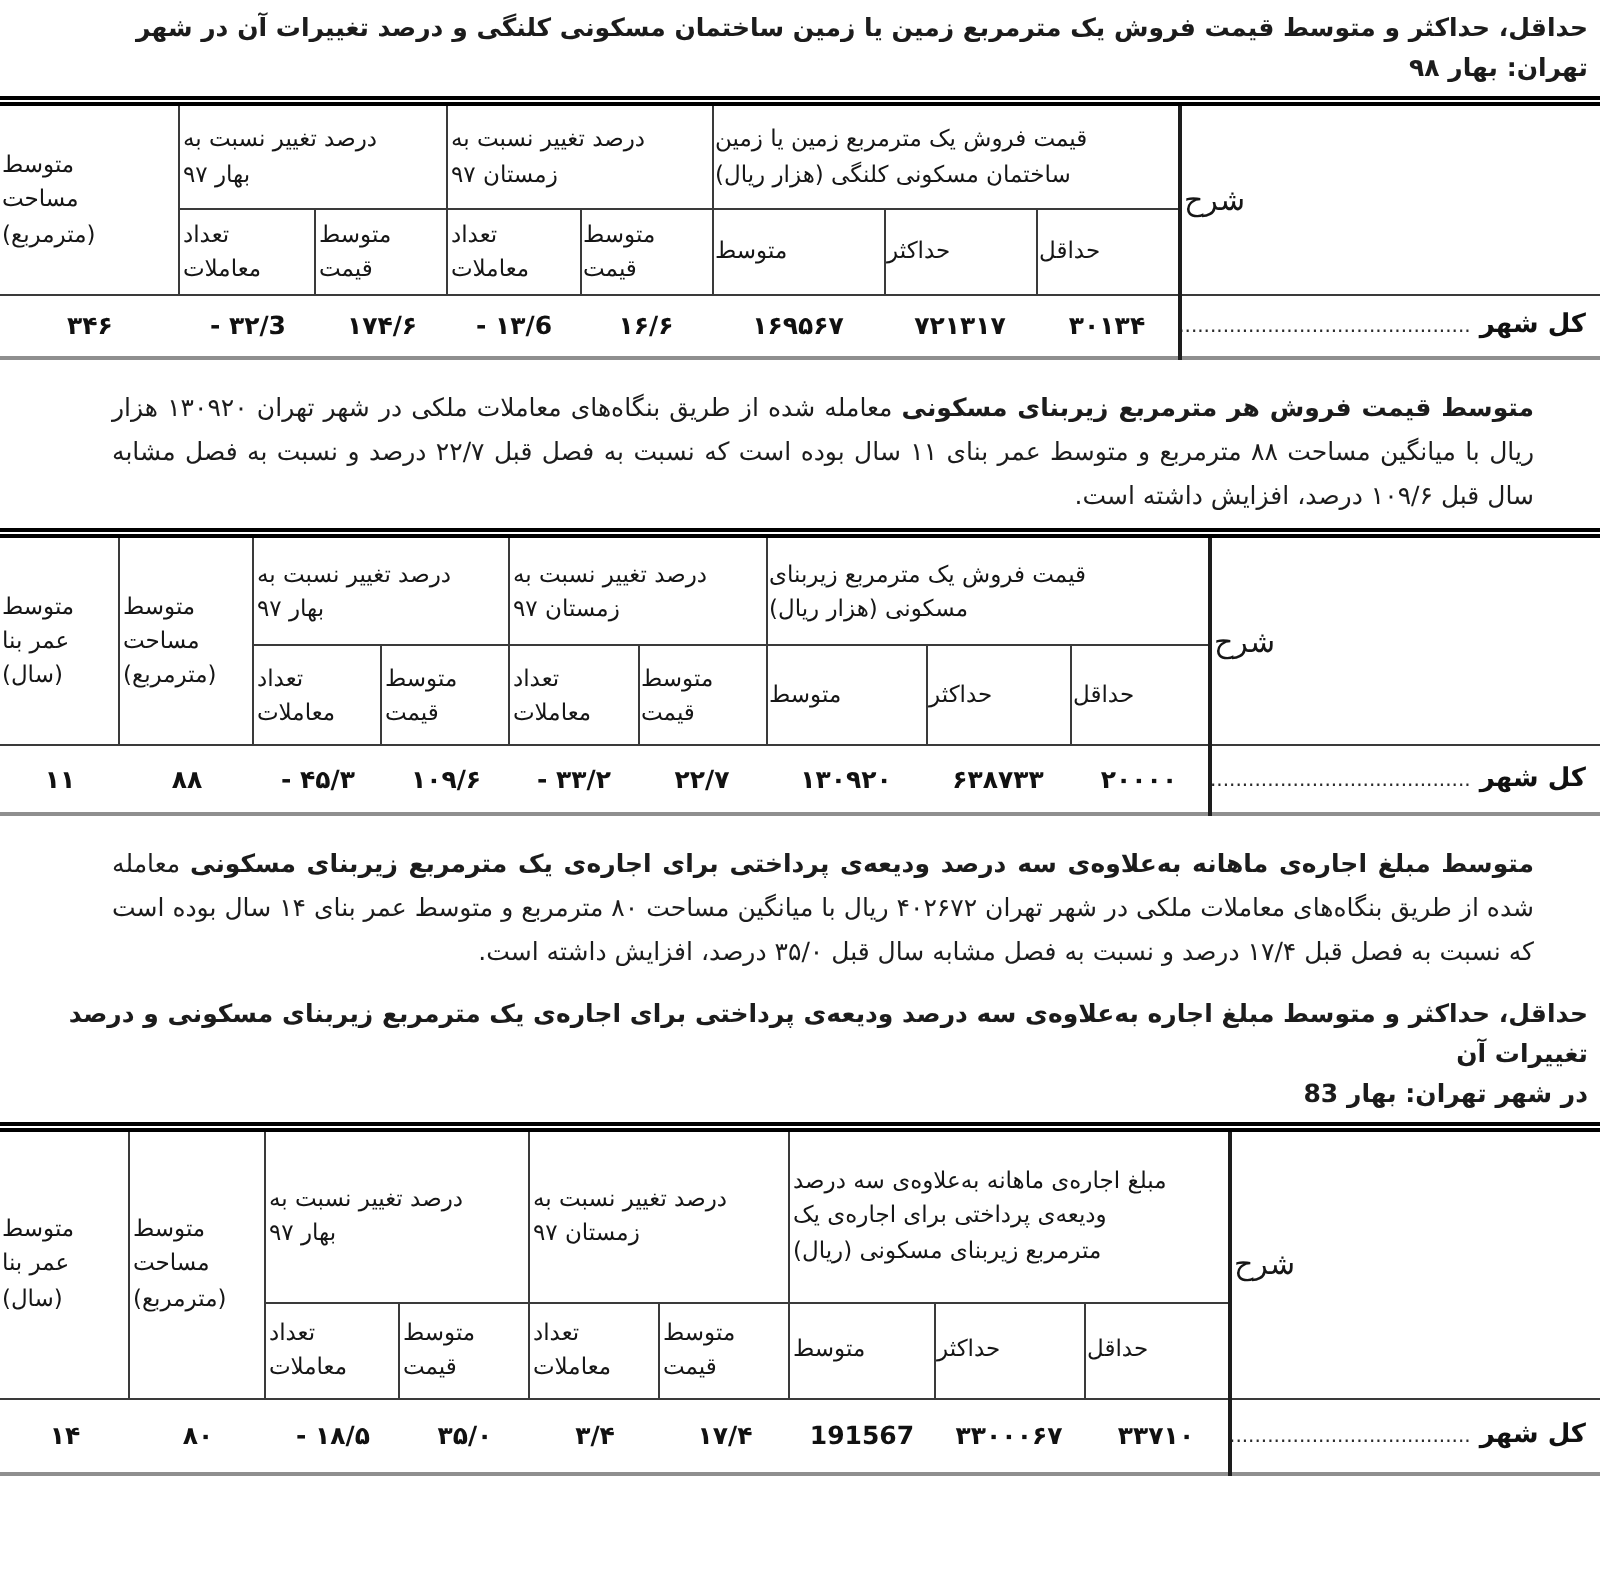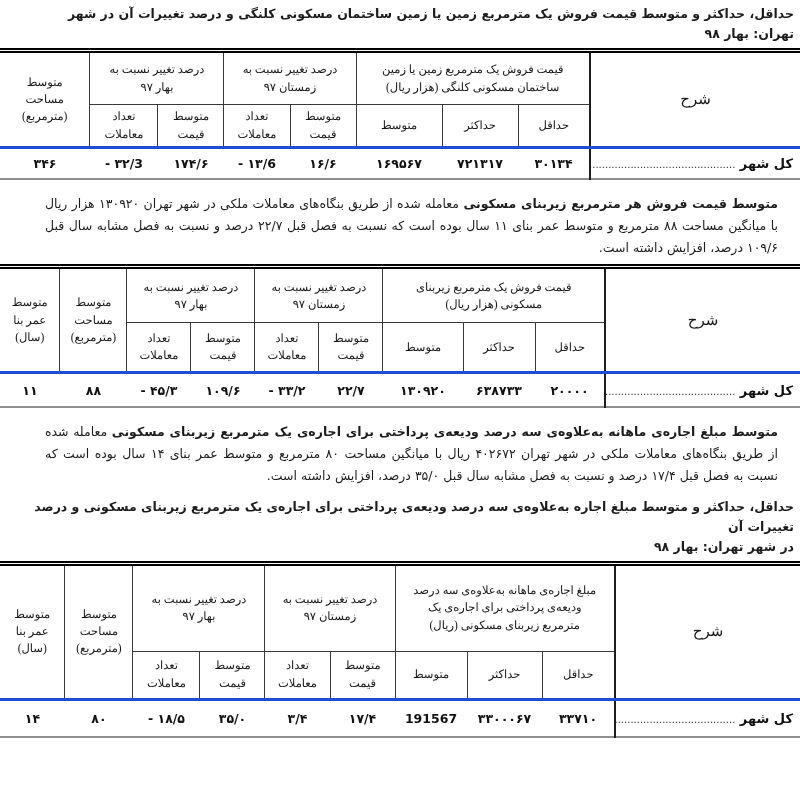--- a/index.html
+++ b/index.html
@@ -15,53 +15,52 @@
     font-size:12.5px;
     line-height:1.6;
     padding:4px 6px 1px;
     white-space:pre-line;
   }
   .para{
     font-size:12.5px;
     line-height:1.78;
     text-align:justify;
     padding:0 22px;
-    margin:13px 0 5px;
+    margin:13px 11px 5px;
   }
   .para .lead{font-weight:bold;}
   table{
     border-collapse:collapse;
     width:800px;
     table-layout:fixed;
     border-top:5px double #000;
     border-bottom:2px solid #8f8f8f;
     margin:3px 0 0;
   }
   th{
     font-weight:normal;
     font-size:11.5px;
     line-height:1.5;
-    text-align:center;
+    text-align:left;
     vertical-align:middle;
     border:1px solid #3a3a3a;
     white-space:pre-line;
     padding:2px 1px;
     color:#161616;
-    font-family:Liberation Serif, serif;
   }
   tr.hdr > th{border-top:none;}
   th.last{border-left:none;}
   th.sharh-h{
     font-size:15px;
     border-right:none;
     border-left:2px solid #1d1d1d;
   }
   td{
     border:none;
-    border-top:3px solid #1d4ed8;
+    border-top:1px solid #1d4ed8;
     font-size:12.5px;
     font-weight:bold;
     text-align:center;
     vertical-align:middle;
     padding:4px 1px;
     color:#111;
     margin-left:36px;
   }
   td.num{direction:ltr;}
   td.rowlabel{
@@ -197,21 +196,21 @@
       <td class="num">- ۴۵/۳</td>
       <td class="num">۸۸</td>
       <td class="num">۱۱</td>
     </tr>
   </tbody>
     </table>
 
   <p class="para"><span class="lead">متوسط مبلغ اجاره‌ی ماهانه به‌علاوه‌ی سه درصد ودیعه‌ی پرداختی برای اجاره‌ی یک مترمربع زیربنای مسکونی</span><span> معامله شده از طریق بنگاه‌های معاملات ملکی در شهر تهران ۴۰۲۶۷۲ ریال با میانگین مساحت ۸۰ مترمربع و متوسط عمر بنای ۱۴ سال بوده است که نسبت به فصل قبل ۱۷/۴ درصد و نسبت به فصل مشابه سال قبل ۳۵/۰ درصد، افزایش داشته است.</span></p>
 
   <div class="title">حداقل، حداکثر و متوسط مبلغ اجاره به‌علاوه‌ی سه درصد ودیعه‌ی پرداختی برای اجاره‌ی یک مترمربع زیربنای مسکونی و درصد تغییرات آن
-در شهر تهران: بهار ۹۸</div>
+در شهر تهران: بهار 83</div>
 
   <table class="t3">
     <colgroup>
       <col style="width:185px">
         <col style="width:73px">
         <col style="width:75px">
         <col style="width:72px">
       <col style="width:65px">
         <col style="width:65px">
         <col style="width:65px">

